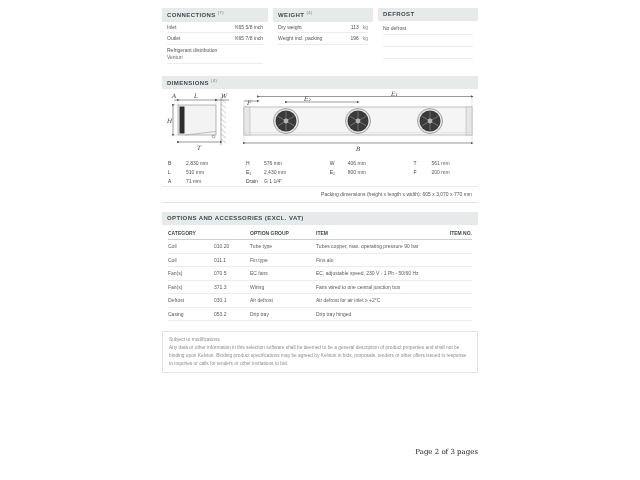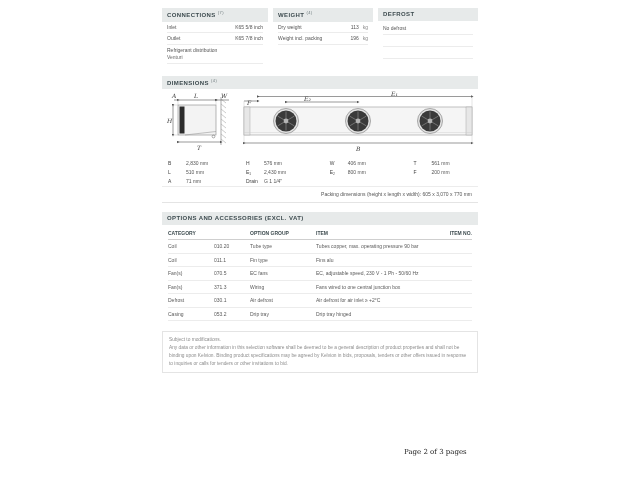--- a/index.html
+++ b/index.html
@@ -40,21 +40,21 @@
   .tbl{padding:0 6px;}
   .thead,.trow{display:grid;grid-template-columns:42px 32px 62px 1fr 42px;column-gap:4px;
     font-size:5px;line-height:1.1;align-items:end;}
   .thead{color:#3d4b4f;font-weight:bold;font-size:5px;padding:6px 0 3px 0;border-bottom:1px solid #cfcfcf;}
   .thead .h-itemno{text-align:right;}
   .trow{padding:4px 0 3px 0;border-bottom:1px solid #ececec;color:#5a5a5a;}
   .trow .c-itemno{text-align:right;}
   
   .disclaimer{margin-top:10px;border:1px solid #e4e4e4;padding:4px 6px;
     font-size:4.8px;line-height:1.65;color:#8d8d8d;}
-  .pagenum{position:absolute;top:448px;left:404px;width:74px;
+  .pagenum{position:absolute;top:448px;left:404px;width:74px;text-align:right;
     font-family:"DejaVu Serif","Liberation Serif",serif;font-size:7px;color:#222;}
   svg text{font-family:"DejaVu Serif",serif;font-style:italic;fill:#333;}
 </style>
 </head>
 <body>
 
 <div class="sheet">
 
   <div class="toprow">
 

